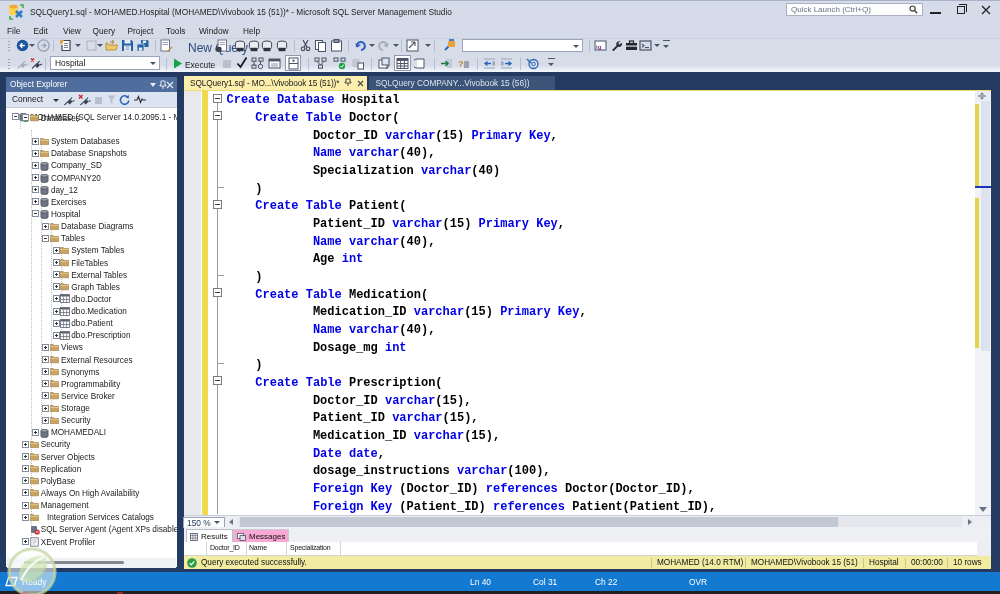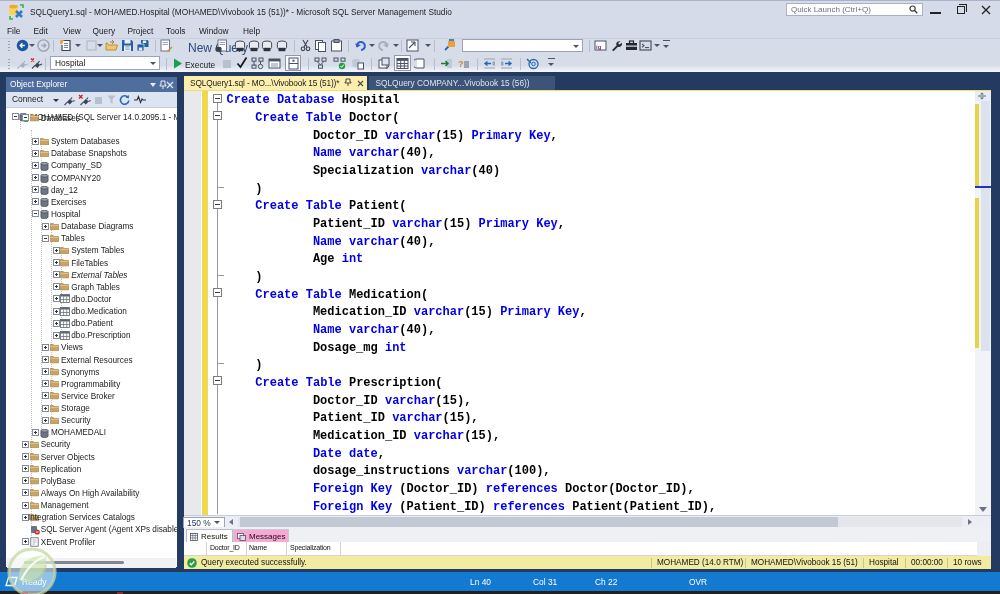--- a/index.html
+++ b/index.html
@@ -488,21 +488,21 @@
         <span class="exp plus" style="left:46.6px;top:2px">
           <i></i>
           <i class="v"></i>
         </span>
         <svg class="abs" style="left:54.199999999999996px;top:1px" width="9" height="8.5" viewBox="0 0 10 9">
           <path d="M0.5 1.5 L3.5 1.5 L4.5 2.5 L9.5 2.5 L9.5 8.5 L0.5 8.5 Z" fill="#c9a35f" stroke="#8a6d35" stroke-width="0.6"></path>
           <path d="M0.5 3.6 L9.5 3.6" stroke="#e2c488" stroke-width="1.1"></path>
         </svg>
         <span style="position:absolute;left:65.3px;top:1.5px;">FileTables</span>
       </div>
-<div class="trow" style="left:0;top:161.1px;width:171px;font-style:italic;">
+<div class="trow" style="left:0;top:161.1px;width:171px;">
         <span class="exp plus" style="left:46.6px;top:2px">
           <i></i>
           <i class="v"></i>
         </span>
         <svg class="abs" style="left:54.199999999999996px;top:1px" width="9" height="8.5" viewBox="0 0 10 9">
           <path d="M0.5 1.5 L3.5 1.5 L4.5 2.5 L9.5 2.5 L9.5 8.5 L0.5 8.5 Z" fill="#c9a35f" stroke="#8a6d35" stroke-width="0.6"></path>
           <path d="M0.5 3.6 L9.5 3.6" stroke="#e2c488" stroke-width="1.1"></path>
         </svg>
         <span style="position:absolute;left:65.3px;top:1.5px;">External Tables</span>
       </div>
@@ -721,21 +721,21 @@
       </div>
 <div class="trow" style="left:0;top:403.7px;width:171px;">
         <span class="exp plus" style="left:16.0px;top:2px">
           <i></i>
           <i class="v"></i>
         </span>
         <svg class="abs" style="left:23.6px;top:1px" width="9" height="8.5" viewBox="0 0 10 9">
           <path d="M0.5 1.5 L3.5 1.5 L4.5 2.5 L9.5 2.5 L9.5 8.5 L0.5 8.5 Z" fill="#c9a35f" stroke="#8a6d35" stroke-width="0.6"></path>
           <path d="M0.5 3.6 L9.5 3.6" stroke="#e2c488" stroke-width="1.1"></path>
         </svg>
-        <span style="position:absolute;left:22px;top:1.5px;">Integration Services Catalogs</span>
+        <span style="position:absolute;left:41px;top:1.5px;">Integration Services Catalogs</span>
       </div>
 <div class="trow" style="left:0;top:415.8px;width:171px;">
         <svg class="abs" style="left:23.6px;top:1px" width="10" height="10" viewBox="0 0 10 10">
           <rect x="1" y="1" width="6" height="7" rx="1" fill="#6b7485"></rect>
           <circle cx="7.2" cy="7" r="2.6" fill="#c43030"></circle>
           <path d="M5.9 7 L8.5 7" stroke="#fff" stroke-width="0.9"></path>
         </svg>
         <span style="position:absolute;left:34.7px;top:1.5px;">SQL Server Agent (Agent XPs disabled</span>
       </div>
 <div class="trow" style="left:0;top:428.0px;width:171px;">

